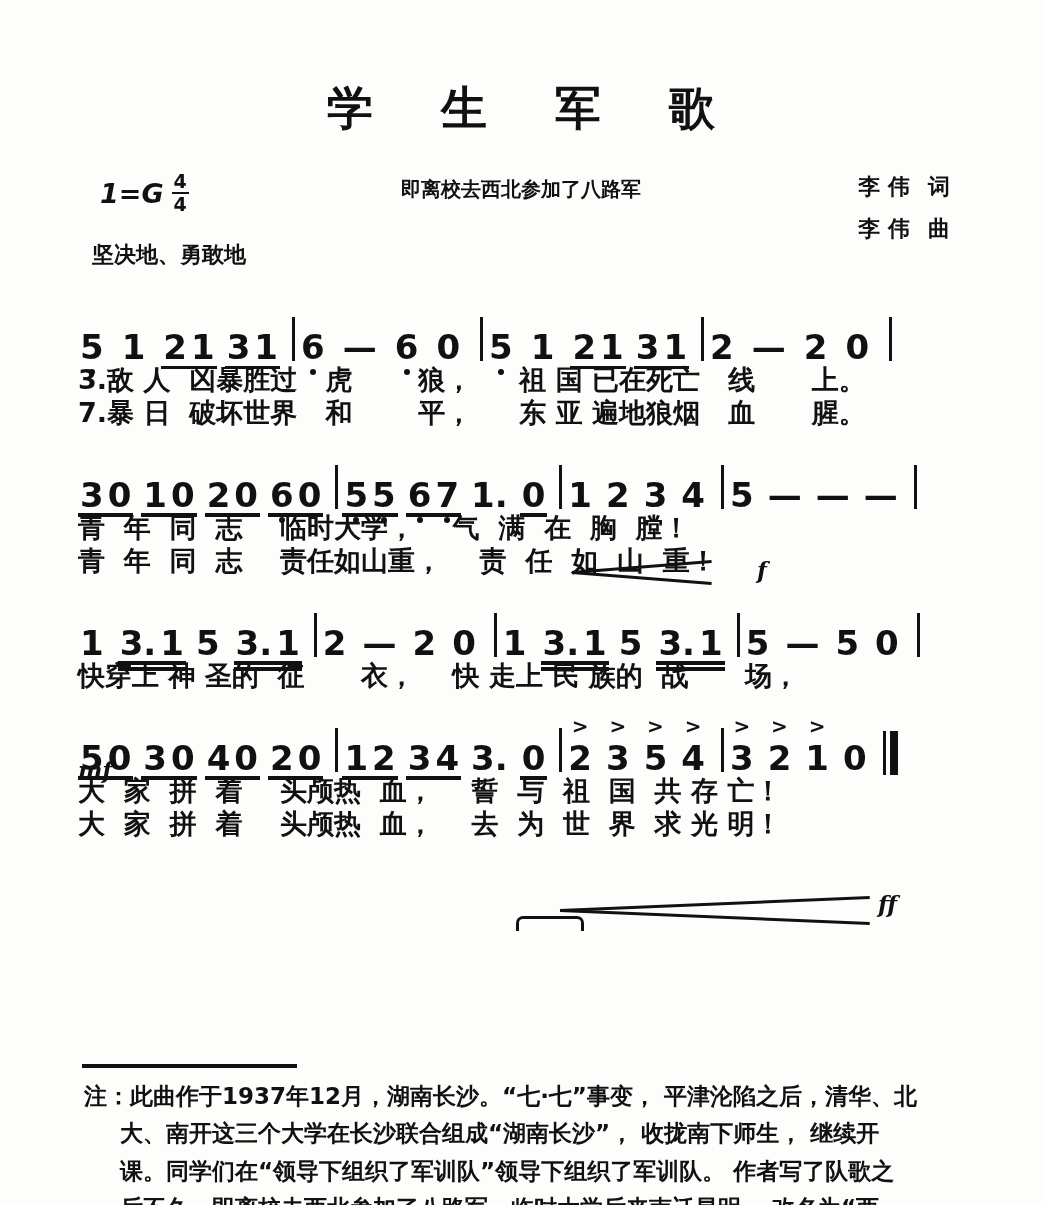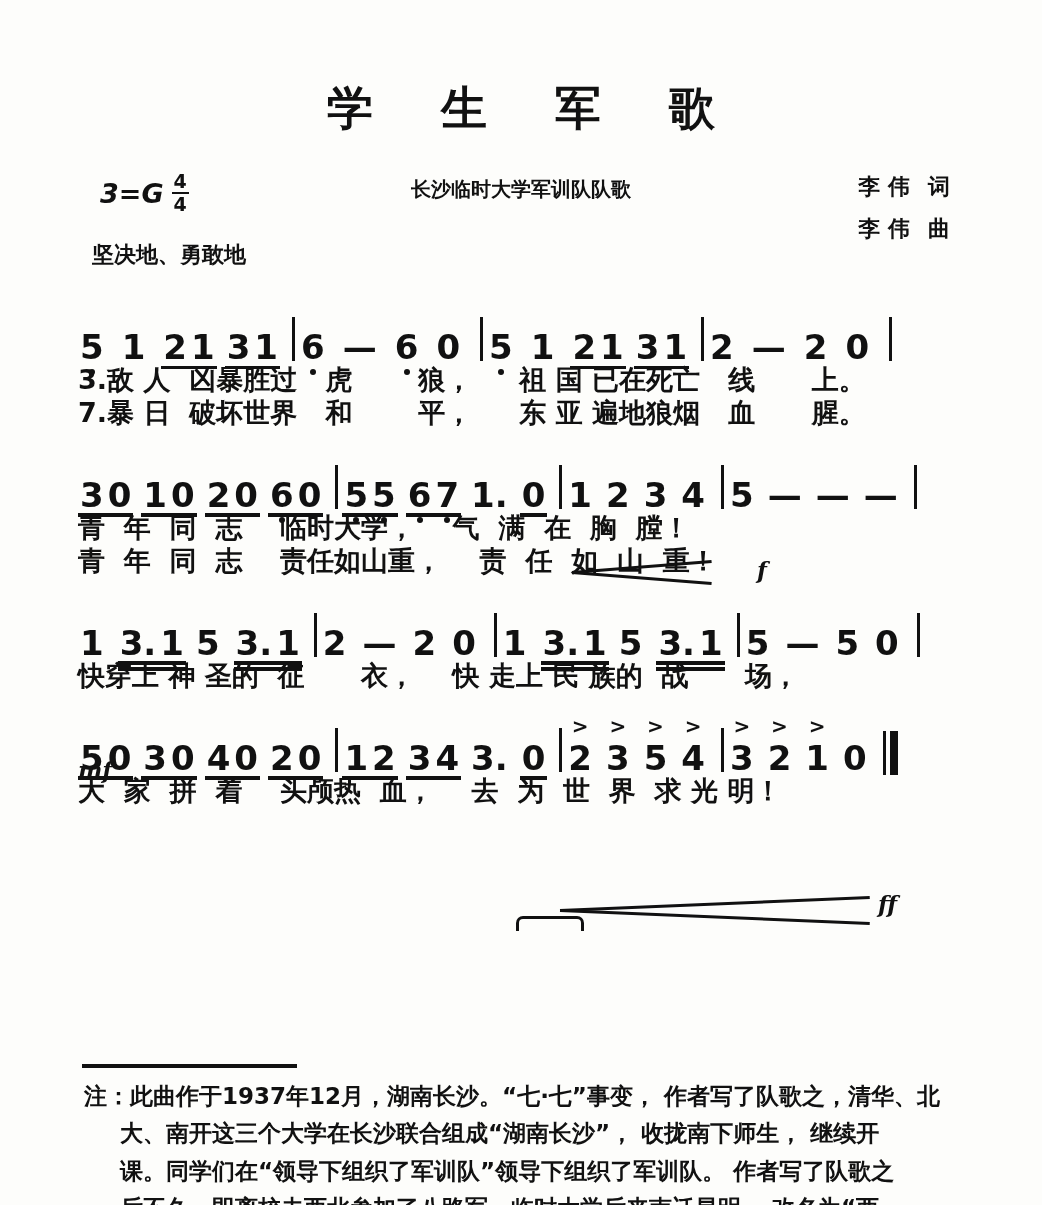--- a/index.html
+++ b/index.html
@@ -181,28 +181,28 @@
 </head>
 <body>
 
 <div class="sheet">
 
   <div class="title">学 生 军 歌</div>
 
   <div class="hdr">
 
     <div class="keysig">
-      <span>3=G</span>
+      <span>1=G</span>
       <span class="meter">
         <span class="num">4</span>
         <span class="den">4</span>
       </span>
     </div>
 
-    <div class="subtitle">长沙临时大学军训队队歌</div>
+    <div class="subtitle">即离校去西北参加了八路军</div>
 
     <div class="credits">
       <div class="row">
         <span>李 伟</span>
         <span class="w">词</span>
       </div>
       <div class="row">
         <span>李 伟</span>
         <span class="w">曲</span>
       </div>
@@ -651,28 +651,29 @@
               </span>
               <span style="display: inline-block; width: 10px;"></span>
             </span>
             <span class="endbar">
               <i class="thin"></i>
               <i class="thick"></i>
             </span>
           </div>
         </div>
         <div class="lyrics">
+          <div class="lrow">大  家  拼  着    头颅热  血，    誓  与  祖  国  共 存 亡！</div>
           <div class="lrow">大  家  拼  着    头颅热  血，    去  为  世  界  求 光 明！</div>
         </div>
       </div>
     </div>
 
   <div class="fnrule"></div>
   <div class="footnote" id="footnote-host">
-      <span class="fl">注：此曲作于1937年12月，湖南长沙。“七·七”事变， 作者写了队歌之，清华、北</span>
+      <span class="fl">注：此曲作于1937年12月，湖南长沙。“七·七”事变， 平津沦陷之后，清华、北</span>
       <span class="fl ind">大、南开这三个大学在长沙联合组成“湖南长沙”， 收拢南下师生， 继续开</span>
       <span class="fl ind">课。同学们在“领导下组织了军训队”领导下组织了军训队。 作者写了队歌之</span>
       <span class="fl ind">后不久，即离校去西北参加了八路军。临时大学后来南迁昆明， 改名为“西</span>
     </div>
 
 <div class="hairpin" style="left: 572px; top: 482px; width: 140px; height: 22px;">
       <i style="width: 140.431px; transform: rotate(-4.49258deg); top: 11px;"></i>
       <i style="width: 140.431px; transform: rotate(4.49258deg); top: 11px;"></i>
     </div>
     <div class="dyn" style="left: 757px; top: 478px;">f</div>

